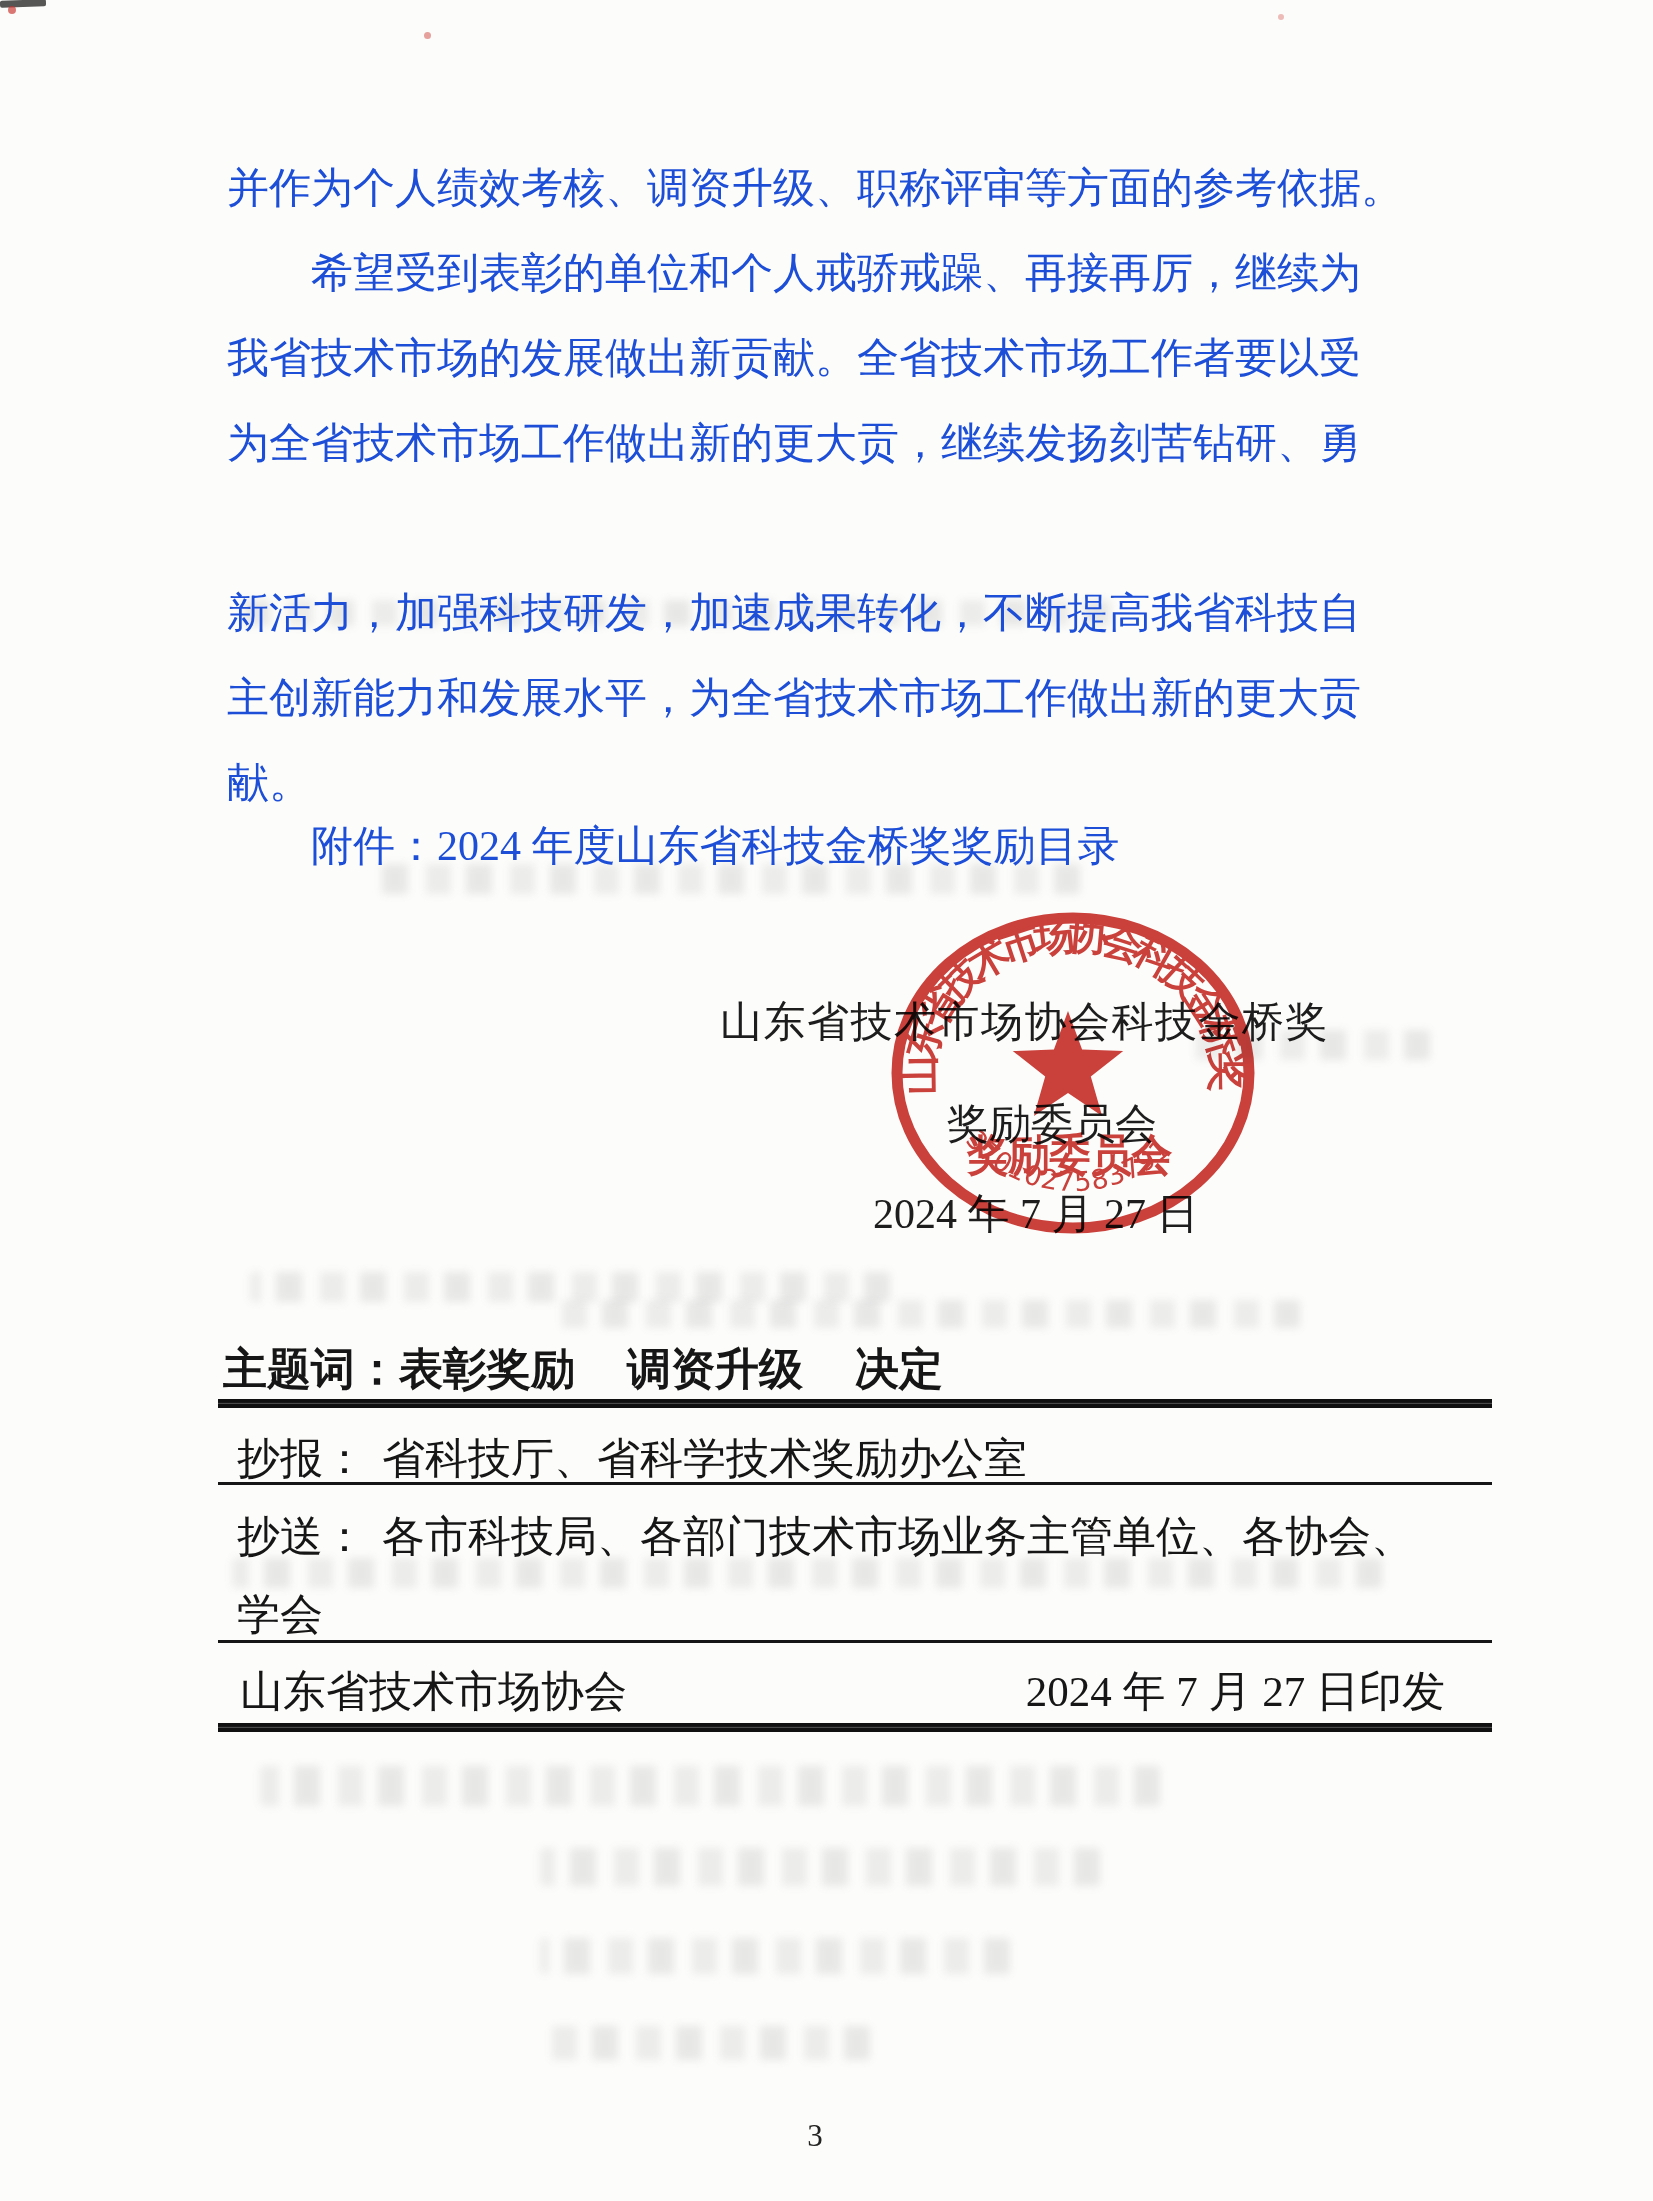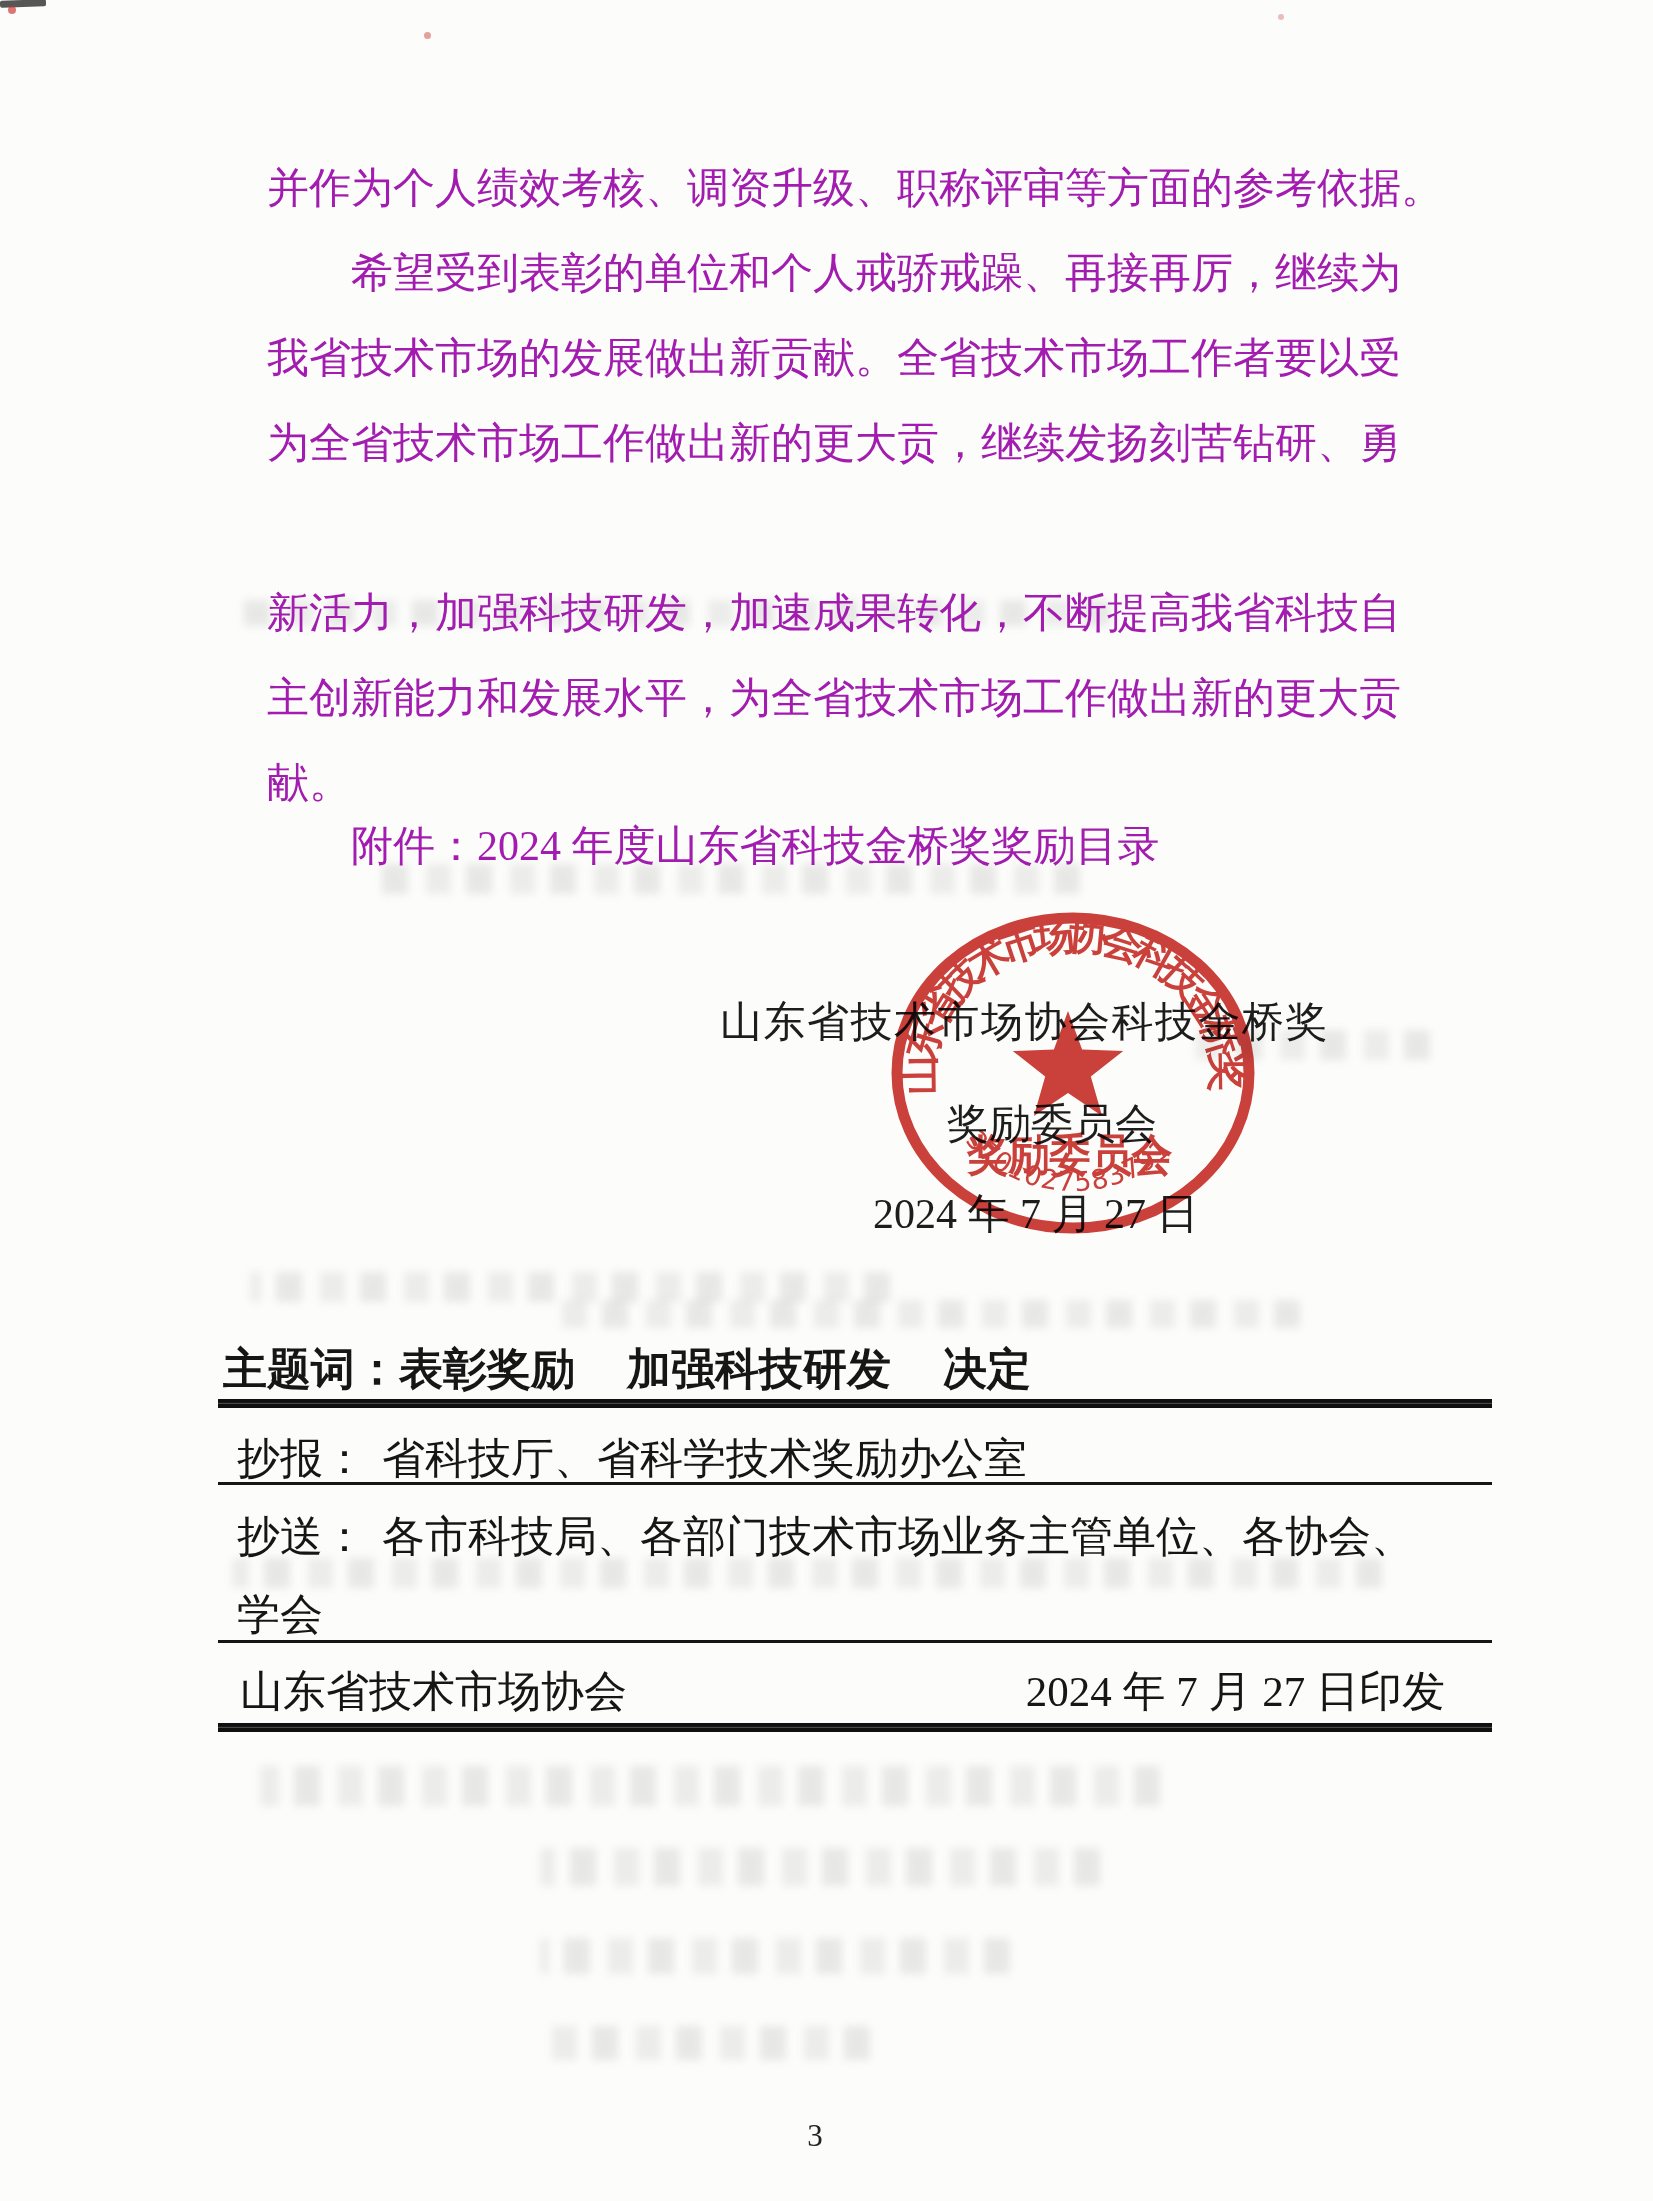--- a/index.html
+++ b/index.html
@@ -15,22 +15,21 @@
   
   .bline{
     position:absolute;
     left:227px;
     width:1220px;
     height:60px;
     font-size:42px;
     line-height:60px;
     letter-spacing:0;
     white-space:nowrap;
-    color:#a21caf;
-    margin-left:40px;
+    color:#1d4ed8;
   }
   .indent2{left:311px;}
   
   .sig{
     position:absolute;
     font-size:42px;
     line-height:52px;
     white-space:nowrap;
     color:#1d1d1d;
   }
@@ -133,21 +132,21 @@
         <textPath href="#arcTop" xlink:href="#arcTop" startOffset="0" textLength="455" lengthAdjust="spacing">山东省技术市场协会科技金桥奖</textPath>
       </text>
       <text x="197" y="297" font-size="44" font-weight="700" fill="#c9302b" text-anchor="middle" textLength="205" lengthAdjust="spacingAndGlyphs" font-family="Liberation Serif, DejaVu Serif, serif">奖励委员会</text>
       <text font-size="27" fill="#c9302b" font-family="DejaVu Sans, sans-serif">
         <textPath href="#arcBottom" xlink:href="#arcBottom" startOffset="0" textLength="232" lengthAdjust="spacing">3701027583791</textPath>
       </text>
     </svg>
   </div>
 
   <div class="foot-row subject" style="left:223px;top:1344px;">
-    <span>主题词：</span><span class="term">表彰奖励</span><span class="term">加强科技研发</span><span class="term">决定</span>
+    <span>主题词：</span><span class="term">表彰奖励</span><span class="term">调资升级</span><span class="term">决定</span>
   </div>
 
   <div class="rule thick" style="top:1399px;"></div>
 
   <div class="foot-row" style="left:237px;top:1433px;">
     <span>抄报：</span><span class="label-gap"></span><span>省科技厅、省科学技术奖励办公室</span>
   </div>
 
   <div class="rule thin" style="top:1482px;"></div>
 

